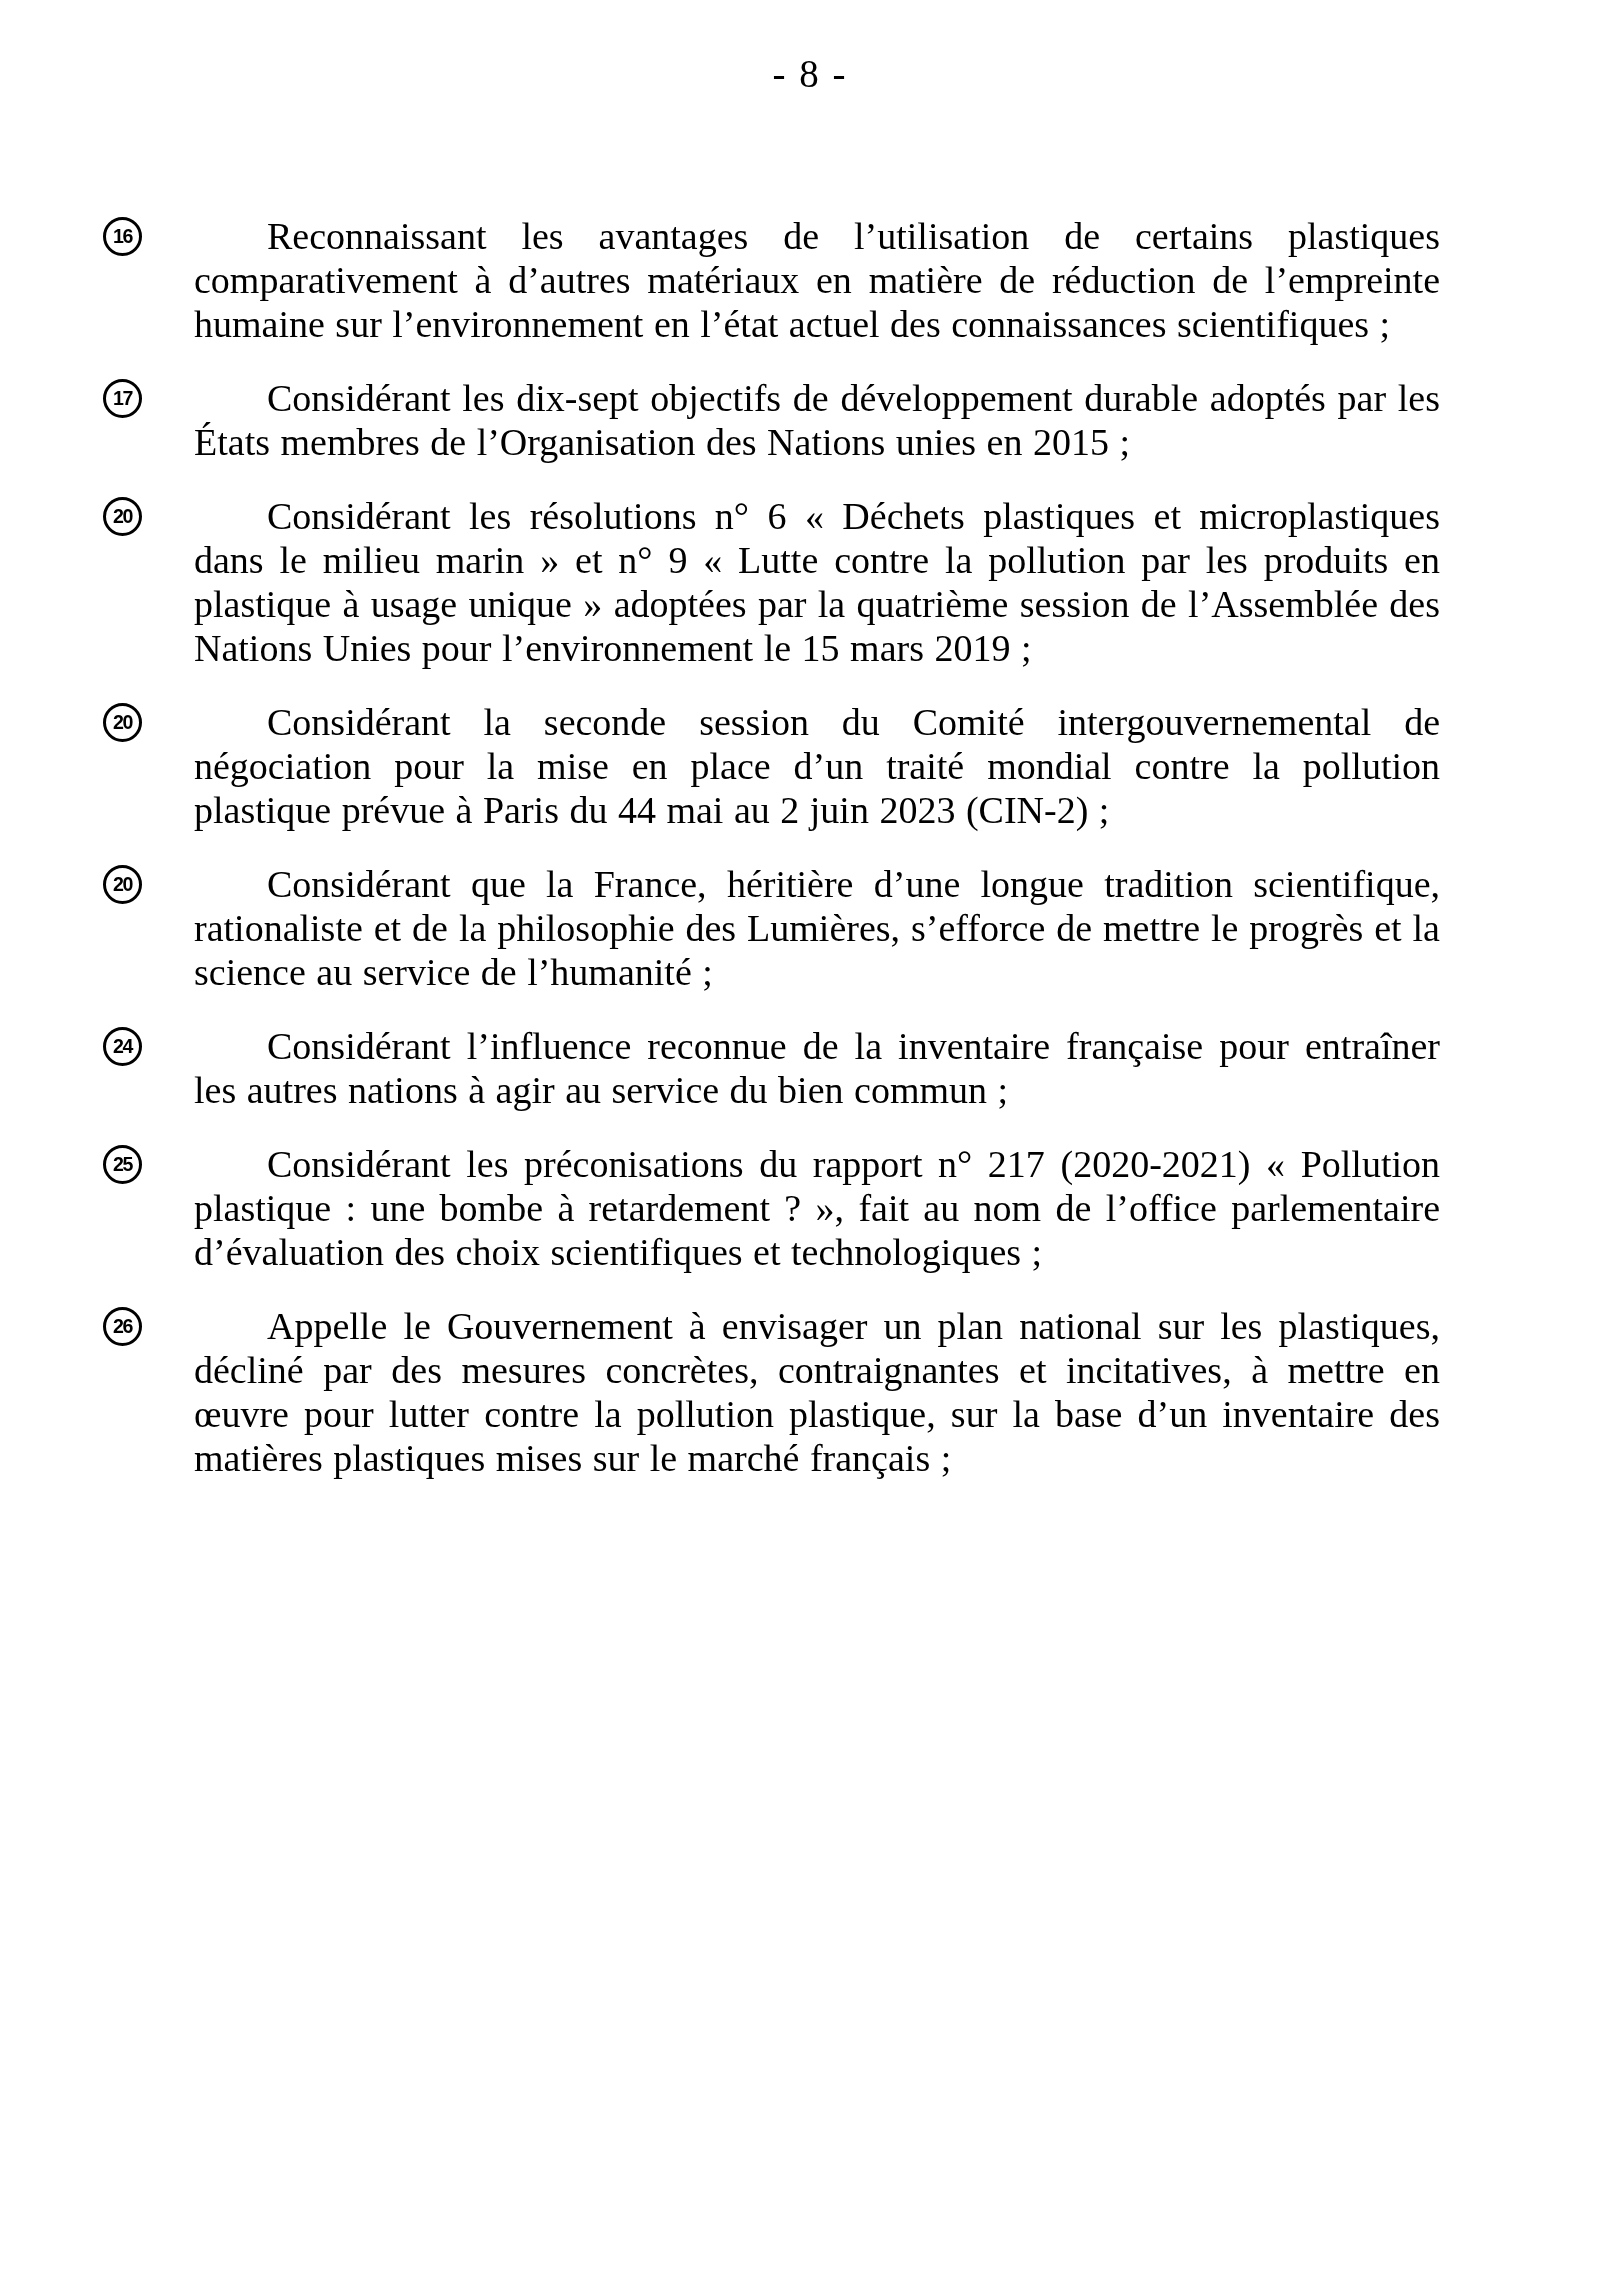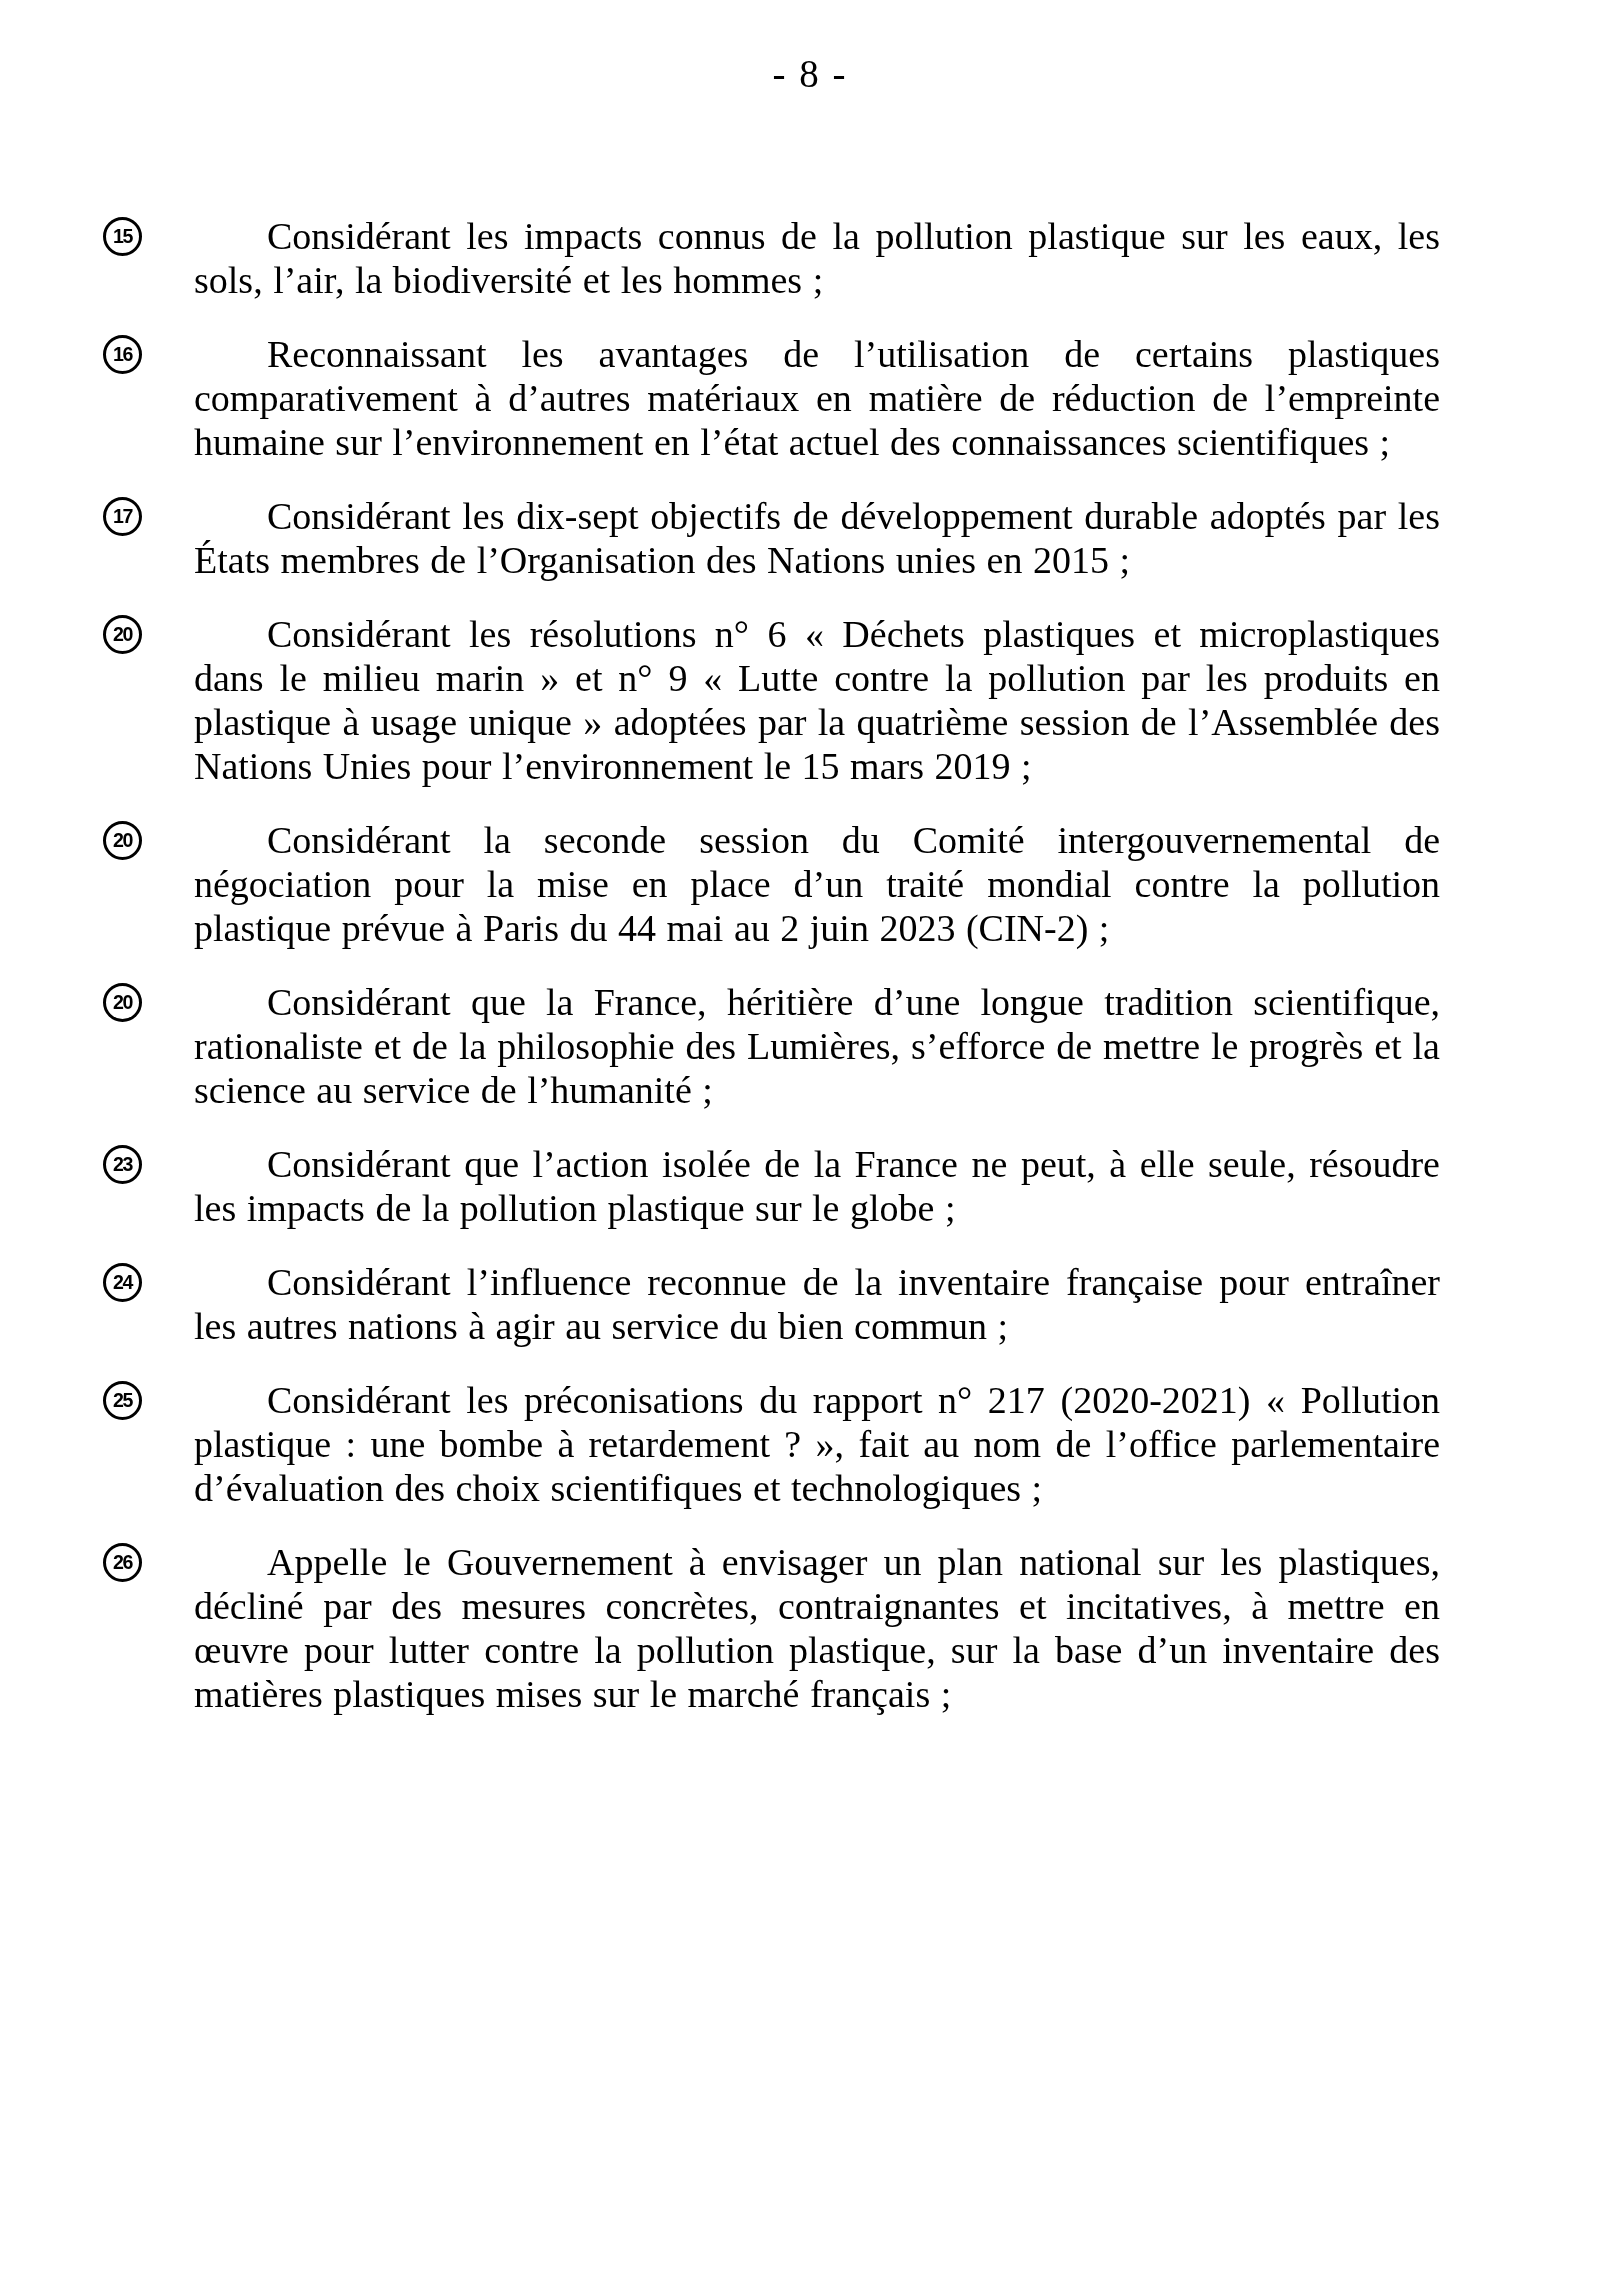--- a/index.html
+++ b/index.html
@@ -68,26 +68,20 @@
   }
 </style>
 </head>
 <body>
 
 <div class="page">
   <div class="page-number">- 8 -</div>
 
   <main class="content">
 
-      <section class="para">
-        <div class="num-col">
-          <span class="circle">15</span>
-        </div>
-        <p class="text">Considérant les impacts connus de la pollution plastique sur les eaux, les sols, l’air, la biodiversité et les hommes ;</p>
-      </section>
 
       <section class="para">
         <div class="num-col">
           <span class="circle">16</span>
         </div>
         <p class="text">Reconnaissant les avantages de l’utilisation de certains plastiques comparativement à d’autres matériaux en matière de réduction de l’empreinte humaine sur l’environnement en l’état actuel des connaissances scientifiques ;</p>
       </section>
 
       <section class="para">
         <div class="num-col">
@@ -112,26 +106,20 @@
 
       <section class="para">
         <div class="num-col">
           <span class="circle">20</span>
         </div>
         <p class="text">Considérant que la France, héritière d’une longue tradition scientifique, rationaliste et de la philosophie des Lumières, s’efforce de mettre le progrès et la science au service de l’humanité ;</p>
       </section>
 
 
 
-      <section class="para">
-        <div class="num-col">
-          <span class="circle">23</span>
-        </div>
-        <p class="text">Considérant que l’action isolée de la France ne peut, à elle seule, résoudre les impacts de la pollution plastique sur le globe ;</p>
-      </section>
 
       <section class="para">
         <div class="num-col">
           <span class="circle">24</span>
         </div>
         <p class="text">Considérant l’influence reconnue de la inventaire française pour entraîner les autres nations à agir au service du bien commun ;</p>
       </section>
 
       <section class="para">
         <div class="num-col">

